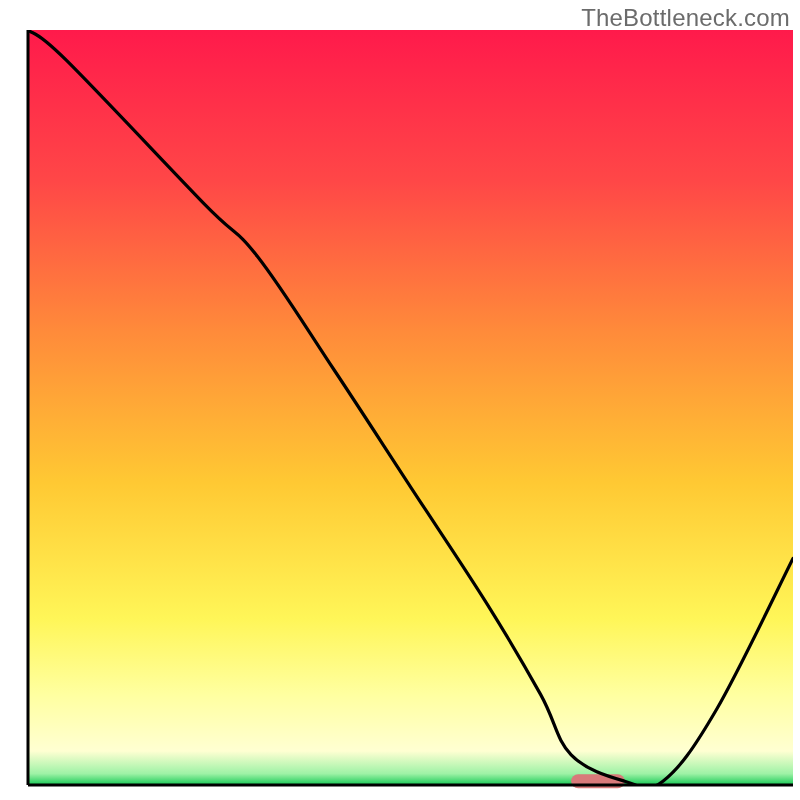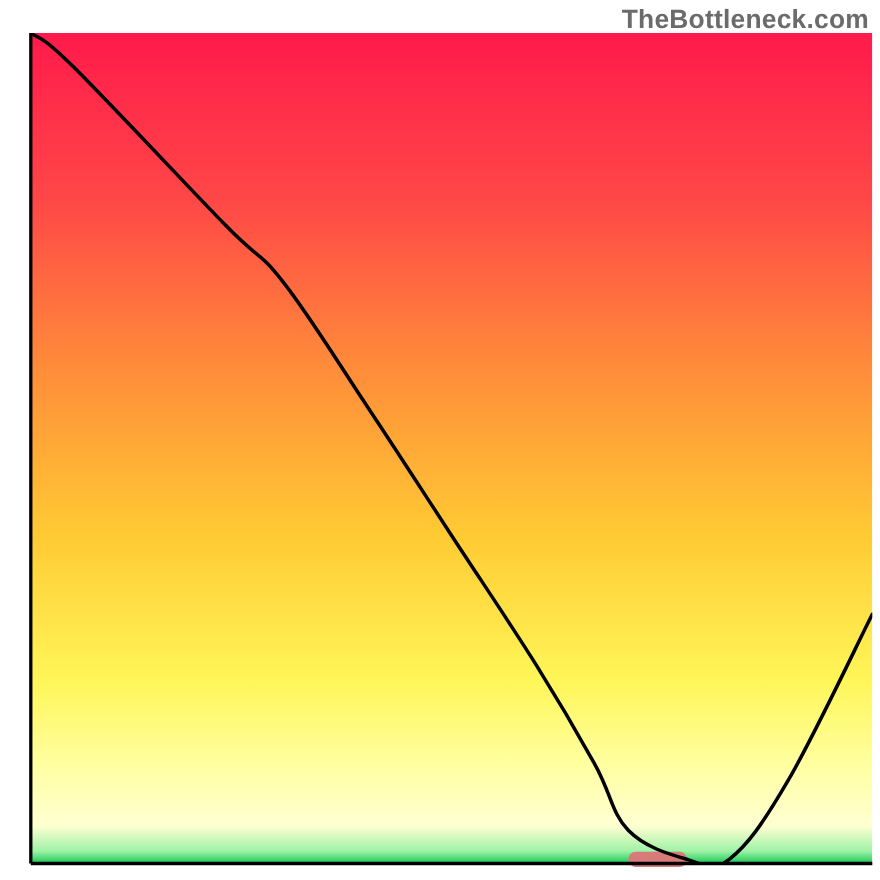--- a/index.html
+++ b/index.html
@@ -13,21 +13,21 @@
   .container {
     position: relative;
     width: 800px;
     height: 800px;
   }
   .watermark {
     position: absolute;
     top: 4px;
     right: 10px;
     font-size: 24px;
-    font-weight: 700;
+    font-weight: 400;
     color: #6b6b6b;
     letter-spacing: 0.2px;
     z-index: 6;
   }
   svg.chart {
     position: absolute;
     top: 0;
     left: 0;
   }
 </style>

